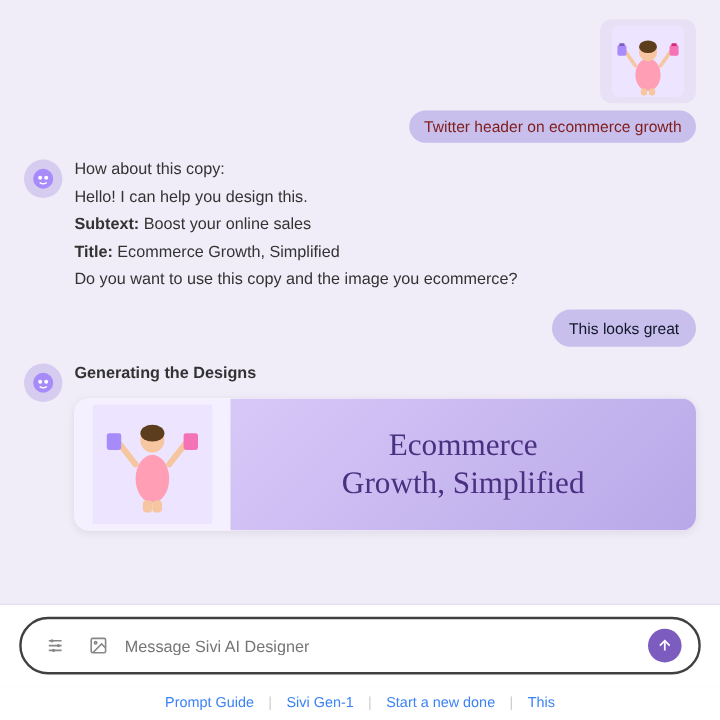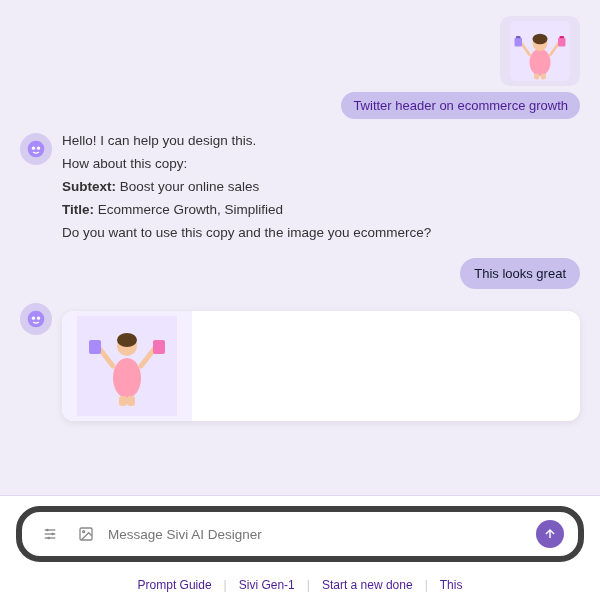--- a/index.html
+++ b/index.html
@@ -40,21 +40,21 @@
       display: flex;
       align-items: center;
       justify-content: center;
     }
     .user-image-thumb svg {
       width: 60px;
       height: 60px;
     }
     .user-label-bubble {
       background: #c9bfec;
-      color: #4c1d95;
+      color: #7f1d1d;
       padding: 6px 12px;
       border-radius: 16px;
       font-size: 13px;
       max-width: 260px;
       text-align: right;
     }
 
     
     .ai-message-row {
       display: flex;
@@ -149,21 +149,21 @@
     .input-area {
       background: white;
       border-top: 1px solid #e0d8f0;
       padding: 10px 16px;
     }
     .input-row {
       display: flex;
       align-items: center;
       gap: 8px;
       background: white;
-      border: 6px solid #404040;
+      border: 2px solid #404040;
       border-radius: 24px;
       padding: 8px 14px;
     }
     .input-icon-btn {
       width: 28px;
       height: 28px;
       border: none;
       background: transparent;
       cursor: pointer;
       display: flex;
@@ -201,21 +201,21 @@
       gap: 12px;
       padding: 6px 16px 8px;
       background: white;
       font-size: 12px;
       color: #7c6ab0;
     }
     .footer-links span {
       color: #ccc;
     }
     .footer-link {
-      color: #4c1d95;
+      color: #3b82f6;
       cursor: pointer;
       text-decoration: none;
       text-align: right;
     }
   </style>
 </head>
 <body>
 
 <div class="chat-area">
 
@@ -250,59 +250,66 @@
   <div class="ai-message-row">
     <div class="ai-avatar">
       <svg viewBox="0 0 24 24" fill="none" xmlns="http://www.w3.org/2000/svg">
         <circle cx="12" cy="12" r="10" fill="#a78bfa"></circle>
         <circle cx="9" cy="11" r="2" fill="white"></circle>
         <circle cx="15" cy="11" r="2" fill="white"></circle>
         <path d="M9 16 Q12 18 15 16" stroke="white" stroke-width="1.5" fill="none" stroke-linecap="round"></path>
       </svg>
     </div>
     <div class="ai-message-content">
+      <p>How about this copy:</p>
       <p>Hello! I can help you design this.</p>
-      <p>How about this copy:</p>
       <p><strong>Subtext: </strong>Boost your online sales</p>
       <p><strong>Title: </strong>Ecommerce Growth, Simplified</p>
       <p>Do you want to use this copy and the image you ecommerce?</p>
     </div>
   </div>
 
   <div class="user-reply-row">
     <div class="user-reply-bubble">This looks great</div>
   </div>
 
   <div class="ai-message-row">
     <div class="ai-avatar">
       <svg viewBox="0 0 24 24" fill="none" xmlns="http://www.w3.org/2000/svg">
         <circle cx="12" cy="12" r="10" fill="#a78bfa"></circle>
         <circle cx="9" cy="11" r="2" fill="white"></circle>
         <circle cx="15" cy="11" r="2" fill="white"></circle>
         <path d="M9 16 Q12 18 15 16" stroke="white" stroke-width="1.5" fill="none" stroke-linecap="round"></path>
       </svg>
     </div>
     <div class="ai-message-content">
+      <p style="margin-bottom:4px;"><strong>Generating the Designs</strong></p>
 
       <div class="design-preview" style="margin-top:10px;">
         <div class="design-preview-left">
           <svg viewBox="0 0 100 100" xmlns="http://www.w3.org/2000/svg">
             <rect width="100" height="100" fill="#ede5ff"></rect>
 
             <circle cx="50" cy="30" r="10" fill="#f5c6a0"></circle>
             <ellipse cx="50" cy="24" rx="10" ry="7" fill="#5c3d1e"></ellipse>
             <ellipse cx="50" cy="62" rx="14" ry="20" fill="#ff9eb5"></ellipse>
             <line x1="36" y1="50" x2="22" y2="32" stroke="#f5c6a0" stroke-width="5" stroke-linecap="round"></line>
             <line x1="64" y1="50" x2="78" y2="32" stroke="#f5c6a0" stroke-width="5" stroke-linecap="round"></line>
             <rect x="12" y="24" width="12" height="14" rx="2" fill="#a78bfa"></rect>
             <rect x="76" y="24" width="12" height="14" rx="2" fill="#f472b6"></rect>
             <rect x="42" y="80" width="8" height="10" rx="3" fill="#f5c6a0"></rect>
             <rect x="50" y="80" width="8" height="10" rx="3" fill="#f5c6a0"></rect>
           </svg>
         </div>
+        <div class="design-preview-right">
+          <div class="design-title">
+            <span>Ecommerce</span><br>
+            <span>Growth, Simplified</span>
+          </div>
+        </div>
       </div>
     </div>
   </div>
 
 </div>
 
 <div class="input-area">
   <div class="input-row">
     <button class="input-icon-btn">
       <svg width="16" height="16" viewBox="0 0 24 24" fill="none" stroke="#888" stroke-width="2">

